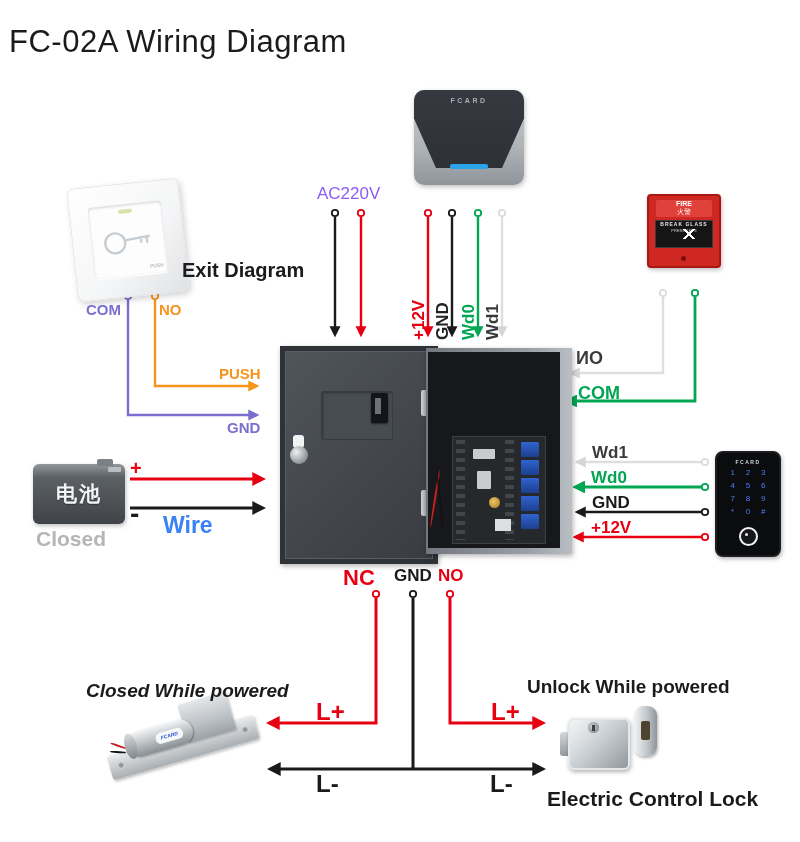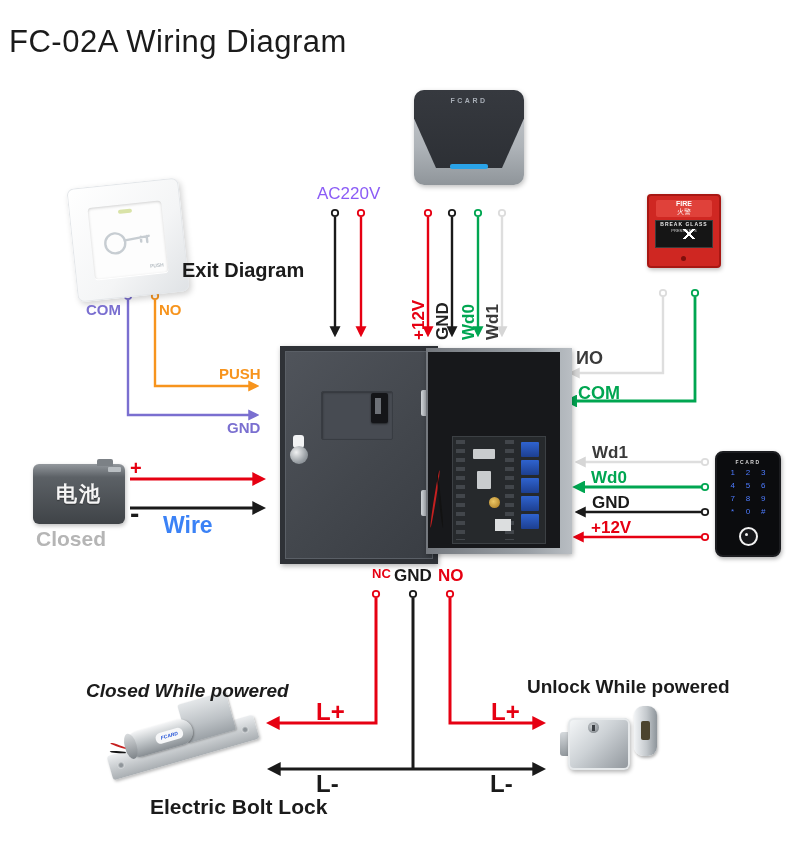--- a/index.html
+++ b/index.html
@@ -352,25 +352,25 @@
   <div class="lbl" style="left:36px;top:528px;font-size:21px;color:#b5b5b5;">Closed</div>
 
   <div class="lbl" style="left:576px;top:349px;font-size:18px;color:#3a3a3a;">ИО</div>
   <div class="lbl" style="left:578px;top:384px;font-size:18px;color:#00a651;">COM</div>
 
   <div class="lbl" style="left:592px;top:444px;font-size:17px;color:#3a3a3a;">Wd1</div>
   <div class="lbl" style="left:591px;top:469px;font-size:17px;color:#00a651;">Wd0</div>
   <div class="lbl" style="left:592px;top:494px;font-size:17px;color:#1a1a1a;">GND</div>
   <div class="lbl" style="left:591px;top:519px;font-size:17px;color:#e60012;">+12V</div>
 
-  <div class="lbl" style="left:372px;top:567px;font-size:13px;color:#e60012;">NC</div>
+  <div class="lbl" style="left:343px;top:567px;font-size:22px;color:#e60012;">NC</div>
   <div class="lbl" style="left:394px;top:567px;font-size:17px;color:#1a1a1a;">GND</div>
   <div class="lbl" style="left:438px;top:567px;font-size:17px;color:#e60012;">NO</div>
 
   <div class="lbl" style="left:86px;top:681px;font-size:19px;color:#1b1b1b;font-style:italic;">Closed While powered</div>
   <div class="lbl" style="left:527px;top:677px;font-size:19px;color:#1b1b1b;">Unlock While powered</div>
   <div class="lbl" style="left:316px;top:700px;font-size:24px;color:#e60012;">L+</div>
   <div class="lbl" style="left:491px;top:700px;font-size:24px;color:#e60012;">L+</div>
   <div class="lbl" style="left:316px;top:772px;font-size:24px;color:#1a1a1a;">L-</div>
   <div class="lbl" style="left:490px;top:772px;font-size:24px;color:#1a1a1a;">L-</div>
-  <div class="lbl" style="left:150px;top:796px;font-size:21px;color:#1b1b1b;">Electric Bolt Lock</div>
+  <div class="lbl" style="left:547px;top:788px;font-size:21px;color:#1b1b1b;">Electric Control Lock</div>
 
 </div>
 
 </body></html>

